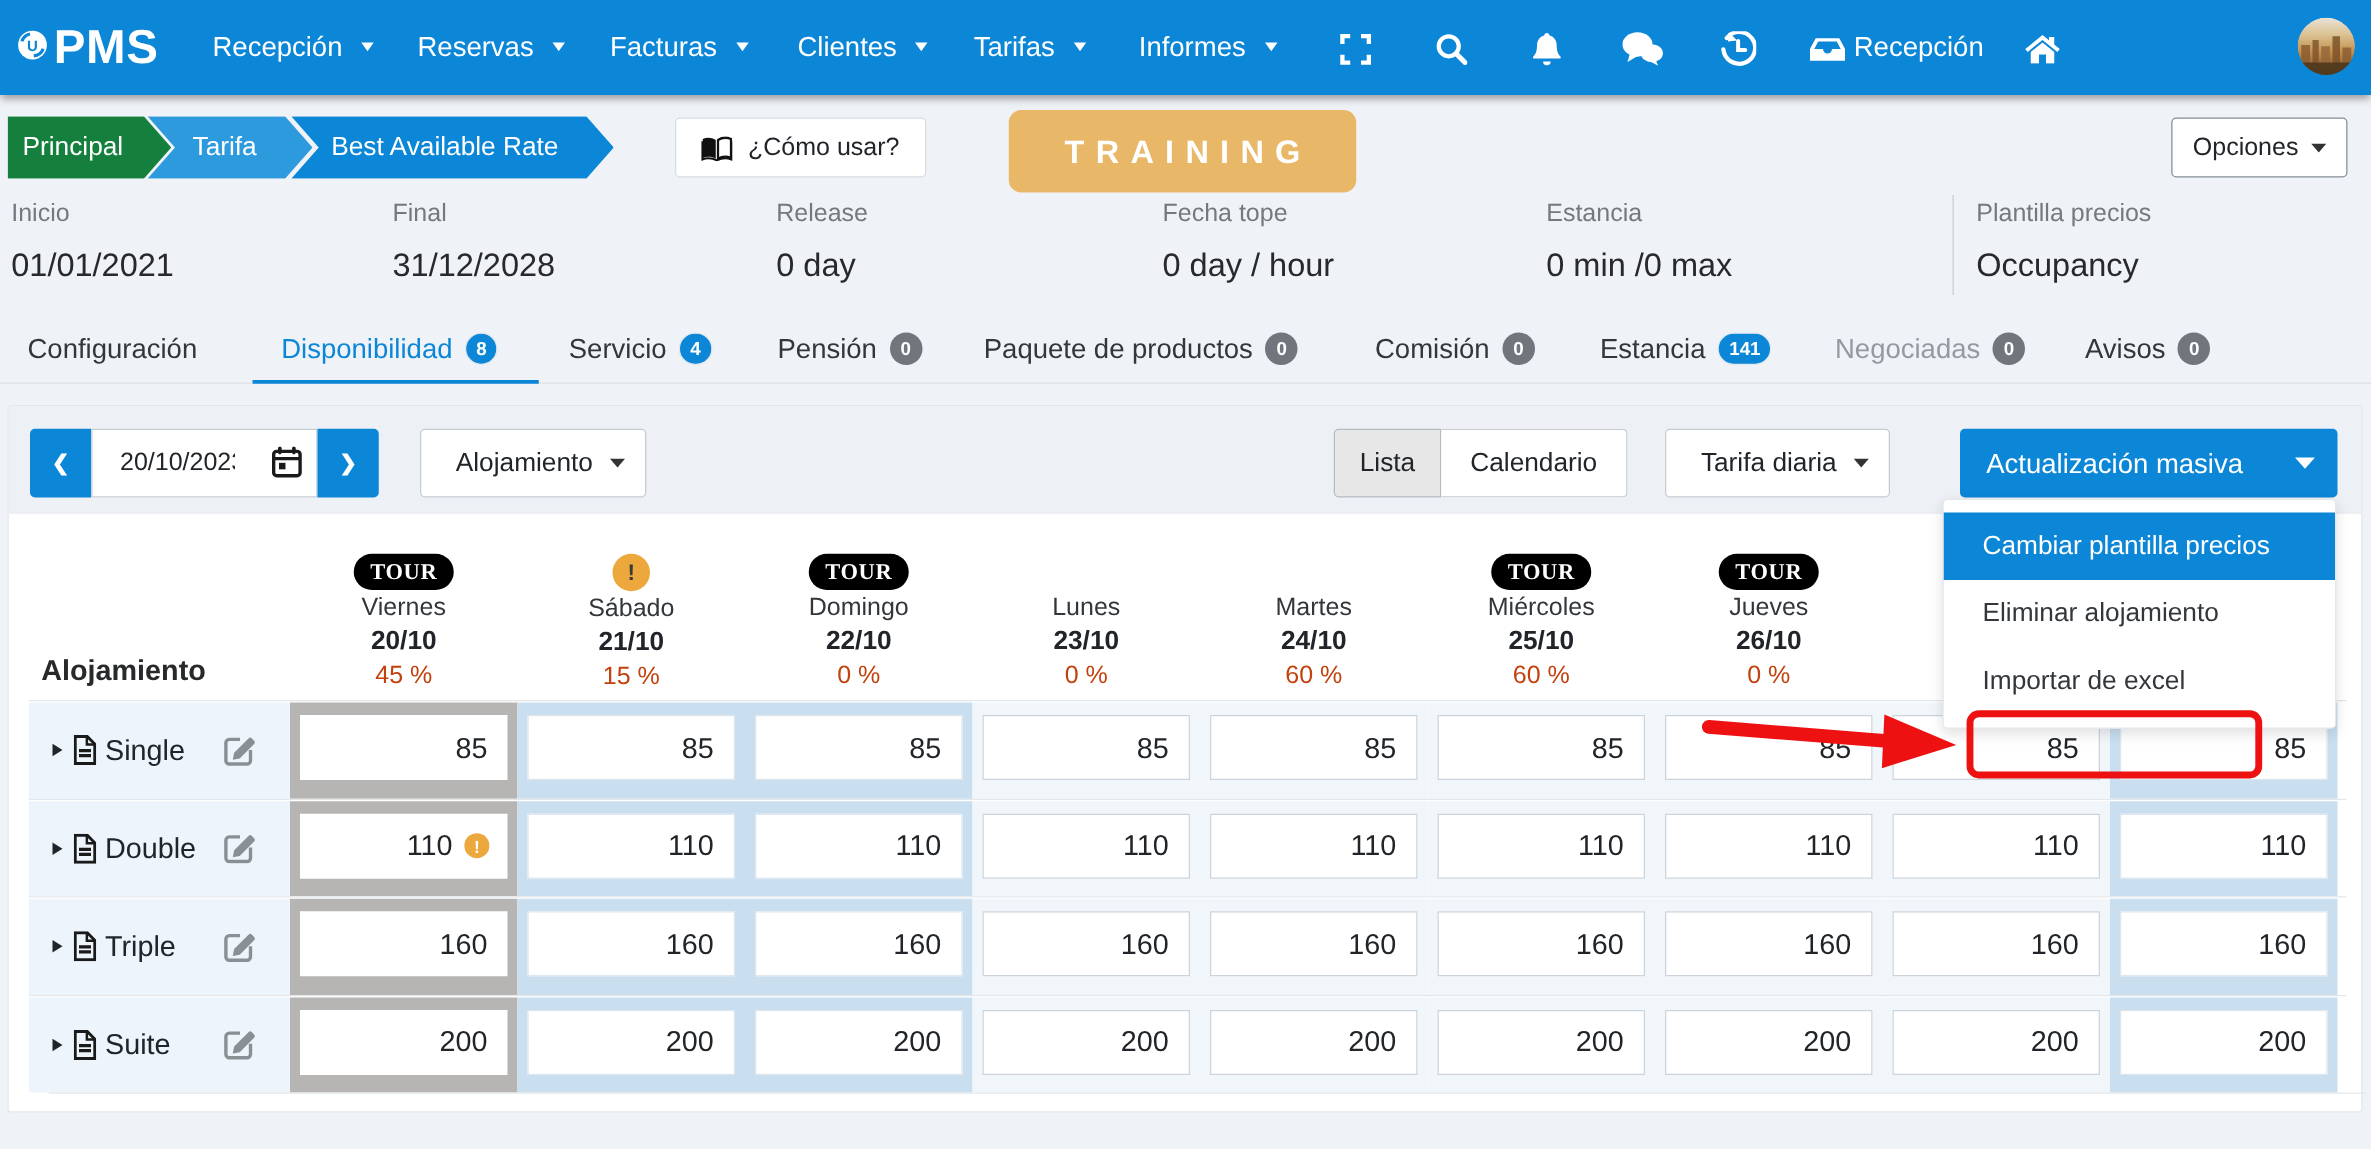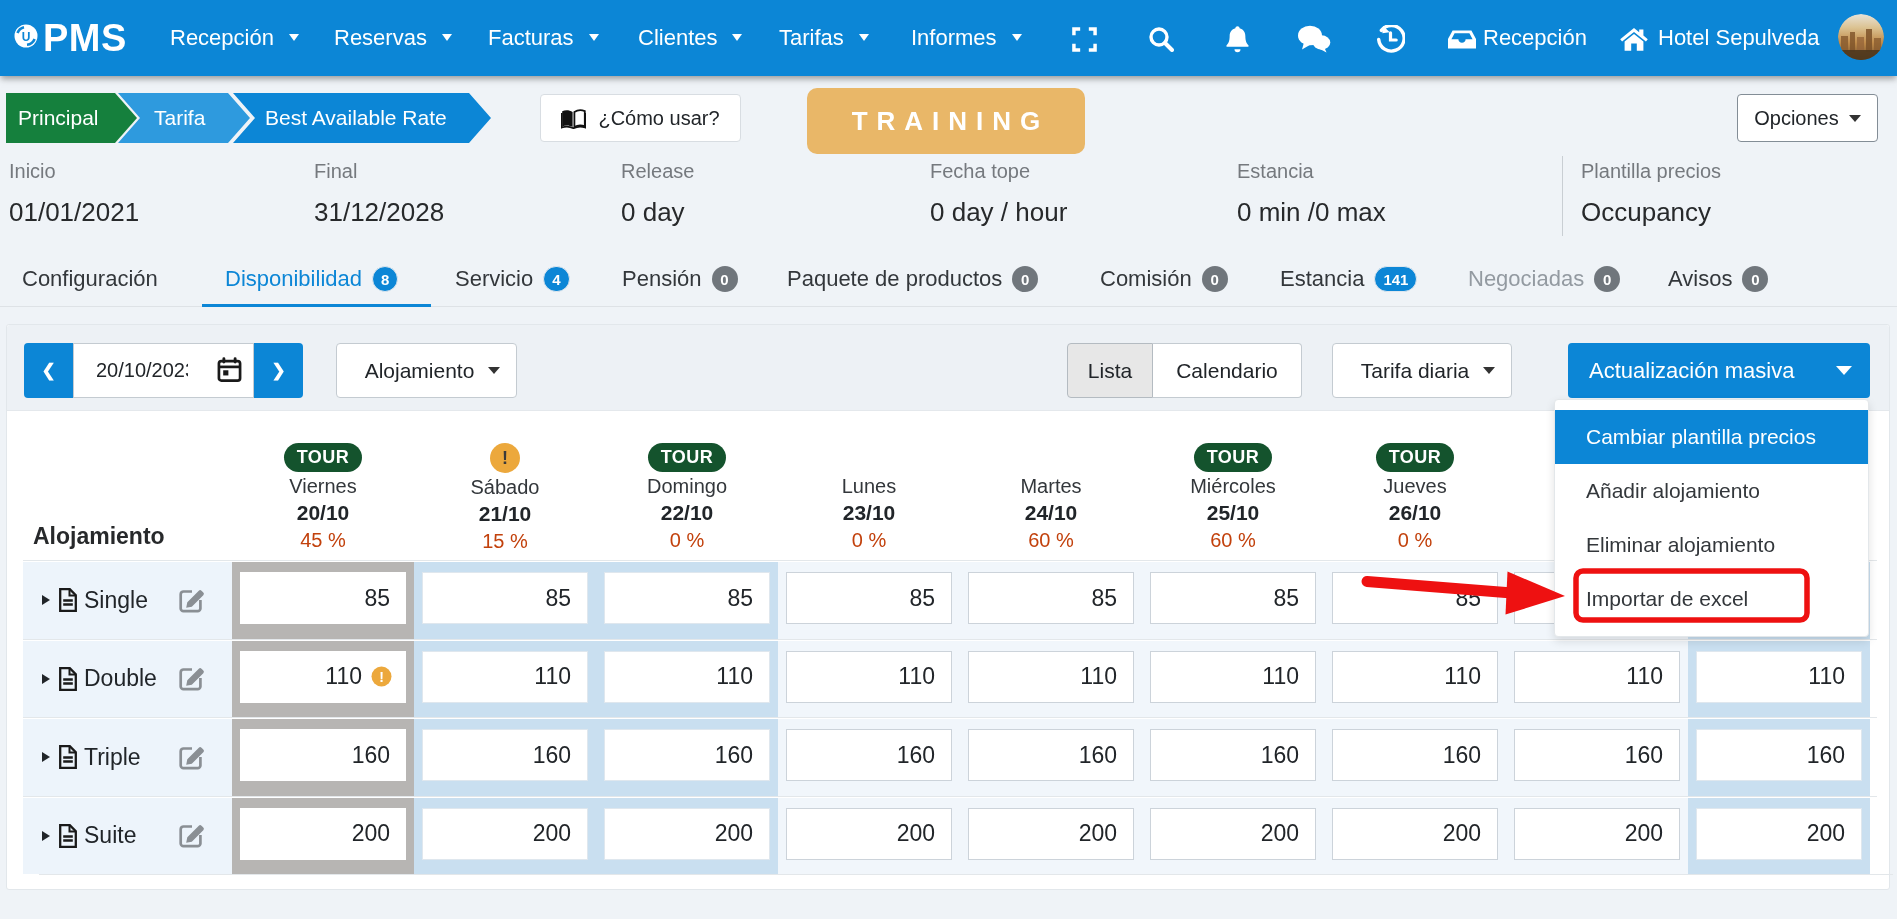--- a/index.html
+++ b/index.html
@@ -65,21 +65,21 @@
 .calend { left:1146px; width:149px; background:#fff; border:1px solid #c4cbd1; border-left:none; border-radius:0 4px 4px 0; }
 .tarifa { left:1325px; width:180px;align-items:center; }
 .actmas { left:1561px; width:302px; border-radius:4px; font-size:22px; }
 .actmas .acttxt { margin-left:21px; }
 .actmas .dcaret2 { width:0;height:0;border-left:8px solid transparent;border-right:8px solid transparent;border-top:9px solid #fff; margin-left:auto; margin-right:18px; }
 
 
 .tablewrap { position:absolute; left:16px; top:0px; width:1854px; }
 .alojhdr { position:absolute; left:10px; top:198px; font-size:23px; font-weight:bold; color:#27292b; }
 .colhdr { position:absolute; top:118px; width:182px; text-align:center; }
-.colhdr .tour { display:flex; align-items:center; justify-content:center; height:29px; width:max-content; padding:0 13px; border-radius:15px; background:#14532d; color:#fff; font-weight:bold; font-size:18px; margin:0 auto; letter-spacing:0.5px; }
+.colhdr .tour { display:flex; align-items:center; justify-content:center; height:29px; width:max-content; padding:0 13px; border-radius:15px; background:#000000; color:#fff; font-weight:bold; font-size:18px; margin:0 auto; letter-spacing:0.5px;font-family:Liberation Serif, serif; }
 .colhdr .warn { display:flex; align-items:center; justify-content:center; width:30px; height:30px; border-radius:50%; background:#eca83c; color:#3a3a3a; font-weight:bold; font-size:18px; margin:0 auto; }
 .colhdr .dayname { font-size:20px; color:#33373b; margin-top:3px; }
 .colhdr .date { font-size:21px; font-weight:bold; color:#212529; margin-top:3px; }
 .colhdr .pct { font-size:20px; color:#c2410c; margin-top:4px; }
 .nobadge { height:29px; }
 
 .tbody { position:absolute; top:235px; left:0; width:1854px; }
 .trow { position:relative; height:78.5px; border-top:1px solid #e3e7ea; }
 .lblcell { position:absolute; left:0; top:1px; bottom:0; width:209px; background:#edf4fb; display:flex; align-items:center; }
 .tri { width:0; height:0; border-top:5.5px solid transparent; border-bottom:5.5px solid transparent; border-left:8px solid #212529; margin-left:19px; }
@@ -159,21 +159,20 @@
         <path d="M6.6 3.2 L21.4 3.2 L24.6 9.2 L17.6 9.2 C17.6 11.4 16 12.8 14 12.8 C12 12.8 10.4 11.4 10.4 9.2 L3.4 9.2 Z" fill="#0c86d6"></path>
       </svg>
   </div>
   <div class="nav-item" style="left:1483px">Recepción</div>
   <div class="nav-ic" style="left:1620px">
     <svg width="28" height="23" viewBox="0 0 28 23">
         <path d="M14 0 L19.2 4.2 L19.2 1.6 L23.4 1.6 L23.4 7.6 L27.8 11.2 L25.9 13.5 L14 3.9 L2.1 13.5 L0.2 11.2 Z" fill="#fff"></path>
         <path d="M4.6 13.6 L14 6 L23.4 13.6 L23.4 22.8 L16.8 22.8 L16.8 15.6 L11.2 15.6 L11.2 22.8 L4.6 22.8 Z" fill="#fff"></path>
       </svg>
   </div>
-  <div class="nav-item" style="left:1658px">Hotel Sepulveda</div>
   <div class="avatar">
     <svg width="46" height="46" viewBox="0 0 46 46">
       <defs>
         <linearGradient id="av" x1="0" y1="0" x2="0" y2="1">
           <stop offset="0" stop-color="#e8e3d8"></stop>
             <stop offset="0.30" stop-color="#dbc291"></stop>
             <stop offset="0.62" stop-color="#c08b4a"></stop>
             <stop offset="1" stop-color="#6b4a28"></stop>
         </linearGradient>
       </defs>
@@ -558,21 +557,20 @@
             </div>
           </div>
         </div>
       </div>
       <div class="tbl-bottom" style="top:549px"></div>
     </div>
 </div>
 
 <div class="menu">
   <div class="mi hl">Cambiar plantilla precios</div>
-  <div class="mi">Añadir alojamiento</div>
   <div class="mi">Eliminar alojamiento</div>
   <div class="mi">Importar de excel</div>
 </div>
 
 <svg class="overlay">
   <rect x="1576" y="571" width="231" height="49" rx="7" fill="none" stroke="#ee1111" stroke-width="5.5"></rect>
   <line x1="1367" y1="581.5" x2="1512" y2="593" stroke="#ee1111" stroke-width="11" stroke-linecap="round"></line>
   <path d="M1507.5 571.5 L1565 596 L1505.5 614.5 Z" fill="#ee1111"></path>
 </svg>
 

